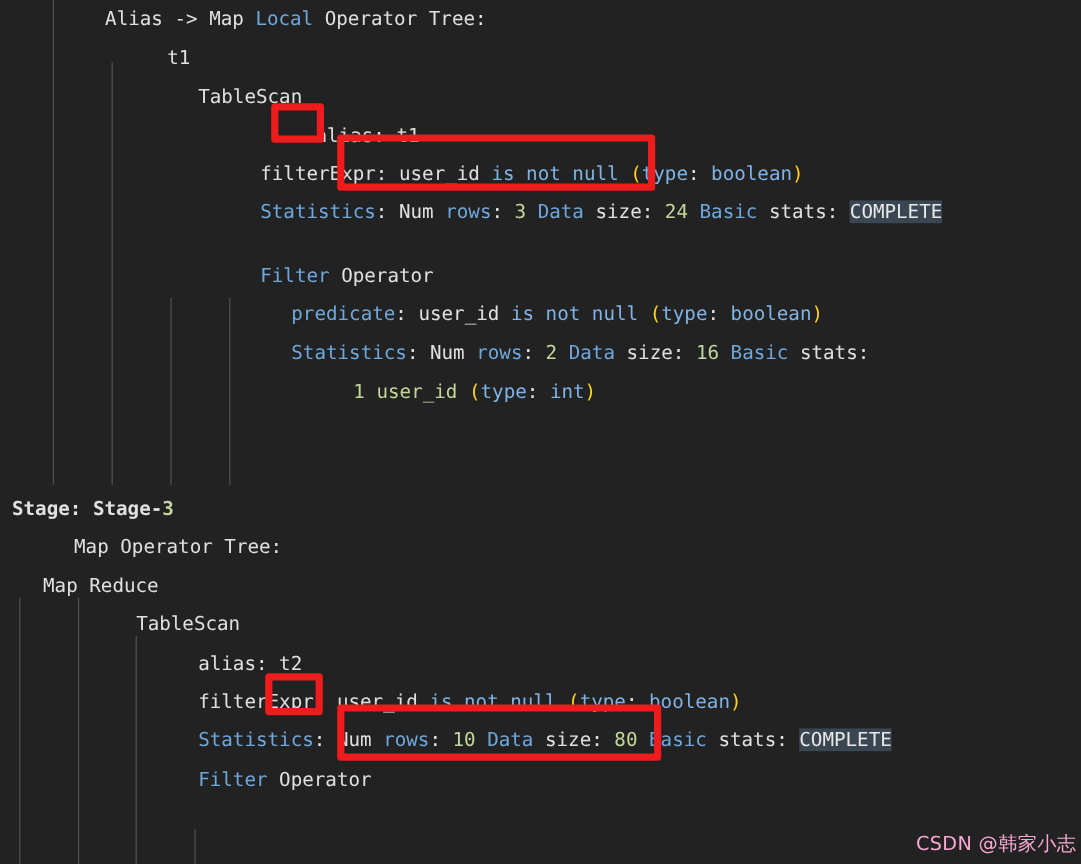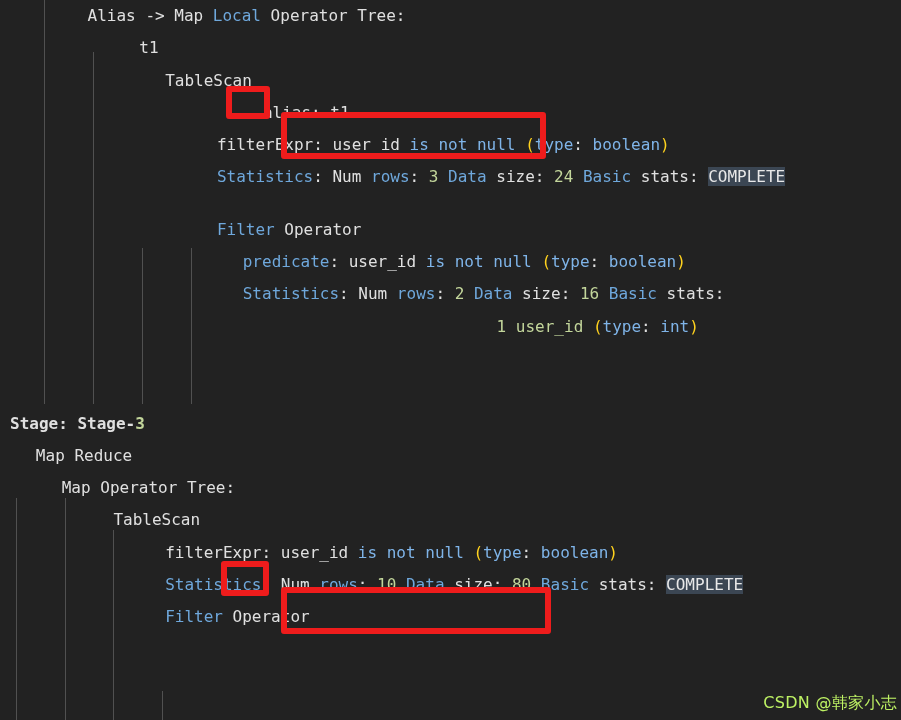--- a/index.html
+++ b/index.html
@@ -67,21 +67,21 @@
     background: transparent;
   }
 
   
   #watermark {
     position: absolute;
     right: 4px;
     bottom: 6px;
     font-family: "DejaVu Sans", "Liberation Sans", sans-serif;
     font-size: 16px;
-    color: #bef264;
+    color: #f9a8d4;
     letter-spacing: .3px;
     white-space: nowrap;
     margin-left: 40px;
   }
 </style>
 </head>
 <body>
 
 <div id="editor">
 
@@ -99,27 +99,28 @@
   <div id="code">
       <div class="line" style="padding-left: 87.58px;"><span class="seg c-white">Alias -&gt; Map </span><span class="seg c-blue">Local</span><span class="seg c-white"> Operator Tree:</span></div>
       <div class="line" style="padding-left: 139.3px;"><span class="seg c-white">t1</span></div>
       <div class="line" style="padding-left: 165.16px;"><span class="seg c-white">TableScan</span></div>
       <div class="line" style="padding-left: 216.88px; margin-left: 46px;"><span class="seg c-white">alias: </span><span class="seg c-white">t1</span></div>
       <div class="line" style="padding-left: 216.88px;"><span class="seg c-white">filterExpr: </span><span class="seg c-white">user_id </span><span class="seg c-lblue">is not null</span><span class="seg c-white"> </span><span class="seg c-yellow">(</span><span class="seg c-lblue">type</span><span class="seg c-white">: </span><span class="seg c-lblue">boolean</span><span class="seg c-yellow">)</span></div>
       <div class="line" style="padding-left: 216.88px;"><span class="seg c-blue">Statistics</span><span class="seg c-white">: Num </span><span class="seg c-blue">rows</span><span class="seg c-white">: </span><span class="seg c-green">3</span><span class="seg c-white"> </span><span class="seg c-blue">Data</span><span class="seg c-white"> size: </span><span class="seg c-green">24</span><span class="seg c-white"> </span><span class="seg c-blue">Basic</span><span class="seg c-white"> stats: </span><span class="seg c-sel">COMPLETE</span></div>
       <div class="line" style="padding-left: 216.88px; margin-top: 20px;"><span class="seg c-blue">Filter</span><span class="seg c-white"> Operator</span></div>
       <div class="line" style="padding-left: 242.74px;"><span class="seg c-blue">predicate</span><span class="seg c-white">: user_id </span><span class="seg c-lblue">is not null</span><span class="seg c-white"> </span><span class="seg c-yellow">(</span><span class="seg c-lblue">type</span><span class="seg c-white">: </span><span class="seg c-lblue">boolean</span><span class="seg c-yellow">)</span></div>
       <div class="line" style="padding-left: 242.74px;"><span class="seg c-blue">Statistics</span><span class="seg c-white">: Num </span><span class="seg c-blue">rows</span><span class="seg c-white">: </span><span class="seg c-green">2</span><span class="seg c-white"> </span><span class="seg c-blue">Data</span><span class="seg c-white"> size: </span><span class="seg c-green">16</span><span class="seg c-white"> </span><span class="seg c-blue">Basic</span><span class="seg c-white"> stats: </span></div>
-      <div class="line" style="padding-left: 294.46px; text-align: center;"><span class="seg c-green">1</span><span class="seg c-green"> user_id </span><span class="seg c-yellow">(</span><span class="seg c-lblue">type</span><span class="seg c-white">: </span><span class="seg c-lblue">int</span><span class="seg c-yellow">)</span></div>
+      <div class="line" style="padding-left: 294.46px;"><span class="seg c-green">1</span><span class="seg c-green"> user_id </span><span class="seg c-yellow">(</span><span class="seg c-lblue">type</span><span class="seg c-white">: </span><span class="seg c-lblue">int</span><span class="seg c-yellow">)</span></div>
       <div class="line" style="padding-left: 10px;">&nbsp;</div>
       <div class="line" style="padding-left: 10px;">&nbsp;</div>
       <div class="line" style="padding-left: 10px; font-weight: bold;"><span class="seg c-white">Stage: Stage-</span><span class="seg c-green">3</span></div>
+      <div class="line" style="padding-left: 61.72px;"><span class="seg c-white">Map Operator Tree:</span></div>
       <div class="line" style="padding-left: 35.86px;"><span class="seg c-white">Map Reduce</span></div>
-      <div class="line" style="padding-left: 61.72px;"><span class="seg c-white">Map Operator Tree:</span></div>
       <div class="line" style="padding-left: 113.44px;"><span class="seg c-white">TableScan</span></div>
+      <div class="line" style="padding-left: 165.16px;"><span class="seg c-white">alias: </span><span class="seg c-white">t2</span></div>
       <div class="line" style="padding-left: 165.16px;"><span class="seg c-white">filterExpr: </span><span class="seg c-white">user_id </span><span class="seg c-lblue">is not null</span><span class="seg c-white"> </span><span class="seg c-yellow">(</span><span class="seg c-lblue">type</span><span class="seg c-white">: </span><span class="seg c-lblue">boolean</span><span class="seg c-yellow">)</span></div>
       <div class="line" style="padding-left: 165.16px;"><span class="seg c-blue">Statistics</span><span class="seg c-white">: Num </span><span class="seg c-blue">rows</span><span class="seg c-white">: </span><span class="seg c-green">10</span><span class="seg c-white"> </span><span class="seg c-blue">Data</span><span class="seg c-white"> size: </span><span class="seg c-green">80</span><span class="seg c-white"> </span><span class="seg c-blue">Basic</span><span class="seg c-white"> stats: </span><span class="seg c-sel">COMPLETE</span></div>
       <div class="line" style="padding-left: 165.16px;"><span class="seg c-blue">Filter</span><span class="seg c-white"> Operator</span></div>
     </div>
 
   <div id="annotations">
       <div class="redbox" style="left: 226px; top: 86px; width: 44px; height: 33px;"></div>
       <div class="redbox" style="left: 281px; top: 112px; width: 265px; height: 47px;"></div>
       <div class="redbox" style="left: 221px; top: 561px; width: 48px; height: 35px;"></div>
       <div class="redbox" style="left: 281px; top: 587px; width: 270px; height: 47px;"></div>

